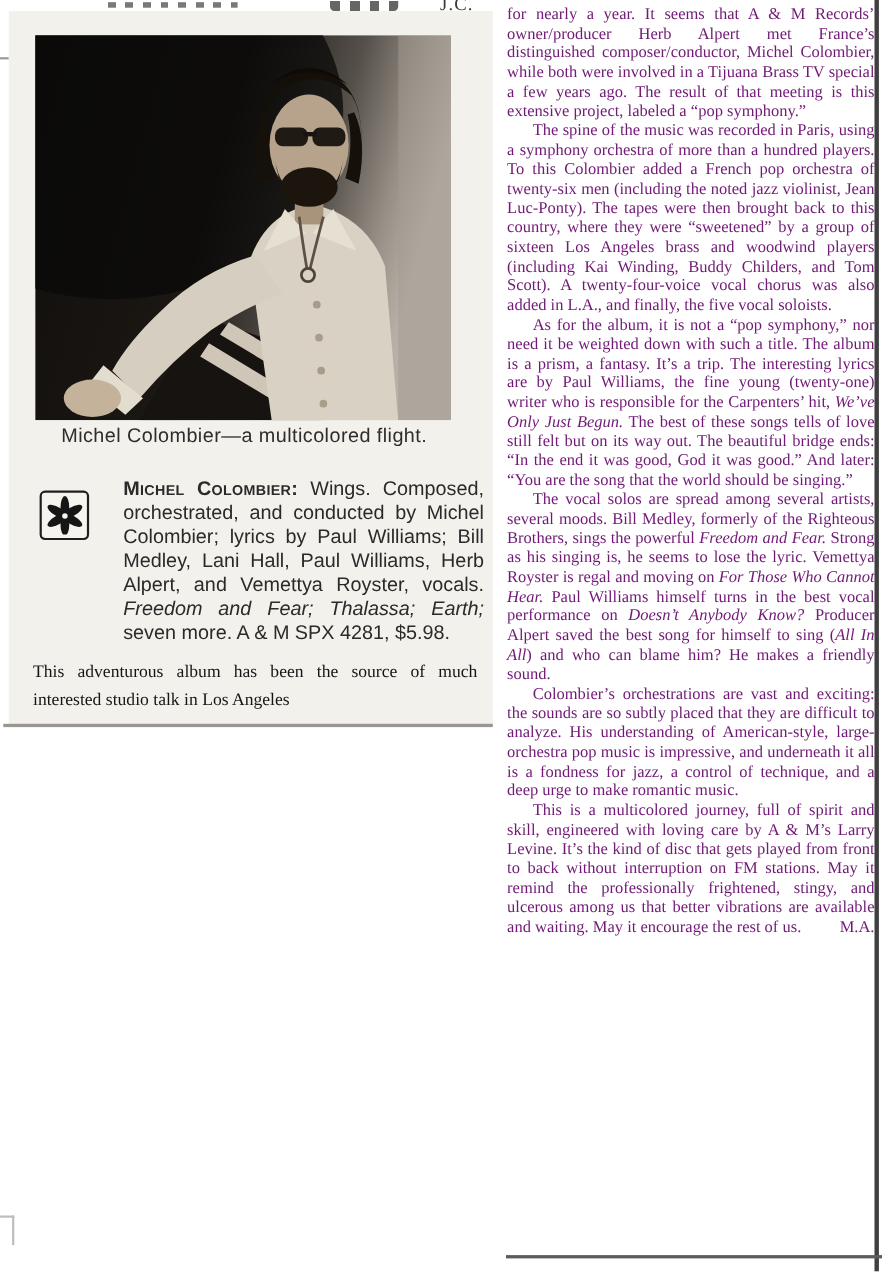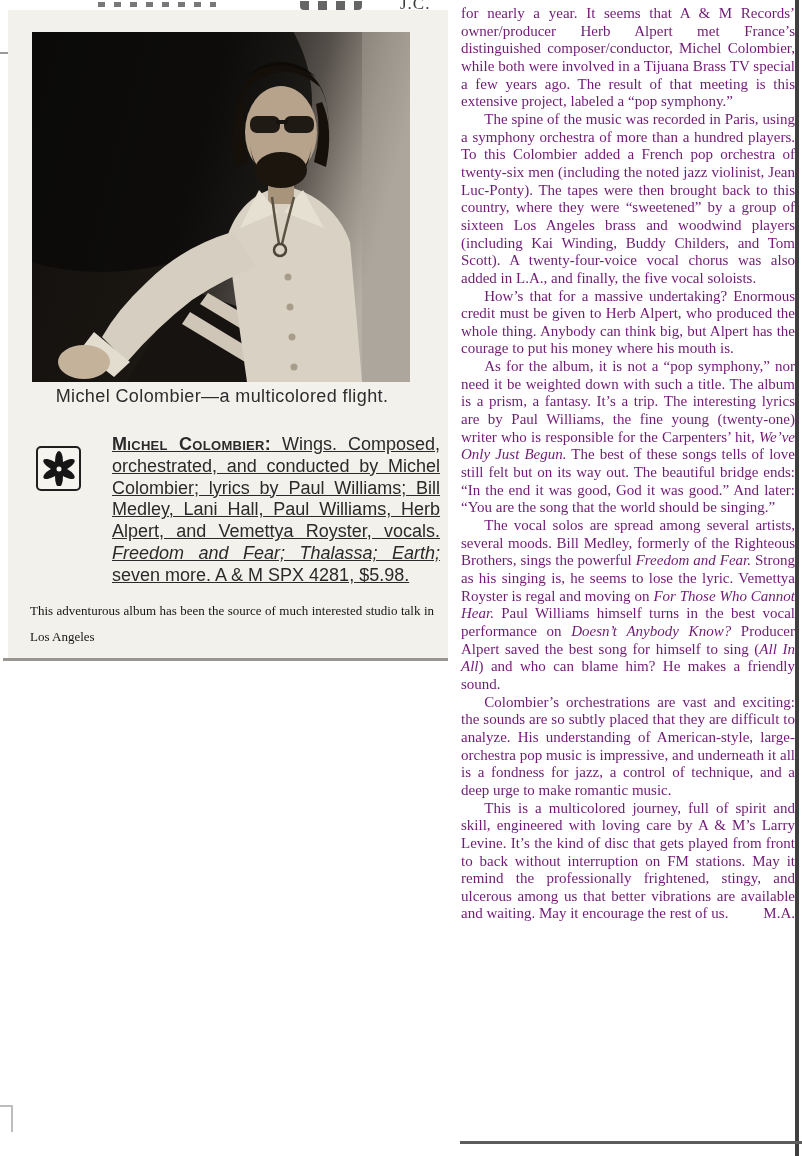--- a/index.html
+++ b/index.html
@@ -26,25 +26,25 @@
   }
   .entry { position:absolute; left:22px; top:424px; width:410px; }
   .entry-icon-box {
     position:absolute; left:6px; top:12px; width:41px; height:41px;
     border:2.5px solid #1f1f1f; border-radius:5px; background:#f6f4ef;
   }
   .entry-icon-box svg { display:block; margin:2px auto 0; }
   .entry-text {
     margin:0 0 0 82px; width:328px;
     font-family:"Liberation Sans", sans-serif; font-size:18px; line-height:21.8px;
-    text-align:justify; color:#2a2a2a;text-decoration:underline;
+    text-align:justify; color:#2a2a2a;
   }
   .intro {
     position:absolute; left:22px; top:588px; width:404px; margin:0;
-    font-family:"Liberation Serif", serif; font-size:13px; line-height:25.5px;
+    font-family:"Liberation Serif", serif; font-size:16px; line-height:25.5px;
     text-align:justify; color:#151515;
   }
   
   .column {
     position:absolute; left:461px; top:5px; width:334px;
     font-family:"Liberation Serif", serif; font-size:15px; line-height:17.65px;
     text-align:justify; color:#701a75;
   }
   .column p { margin:0; position:relative; }
   .column p + p { text-indent:1.55em; }
@@ -168,19 +168,18 @@
     <p class="entry-text"><span class="bd sc">Michel Colombier:</span><span> Wings. Composed, orchestrated, and conducted by Michel Colombier; lyrics by Paul Williams; Bill Medley, Lani Hall, Paul Williams, Herb Alpert, and Vemettya Royster, vocals. </span><span class="it">Freedom and Fear; Thalassa; Earth;</span><span> seven more. A &amp; M SPX 4281, $5.98.</span></p>
   </div>
 
   <p class="intro">This adventurous album has been the source of much interested studio talk in Los Angeles</p>
 </div>
 <div class="panel-rule"></div>
 
 <div class="column">
     <p><span>for nearly a year. It seems that A &amp; M Records’ owner/producer Herb Alpert met France’s distinguished composer/conductor, Michel Colombier, while both were involved in a Tijuana Brass TV special a few years ago. The result of that meeting is this extensive project, labeled a “pop symphony.”</span></p>
     <p><span>The spine of the music was recorded in Paris, using a symphony orchestra of more than a hundred players. To this Colombier added a French pop orchestra of twenty-six men (including the noted jazz violinist, Jean Luc-Ponty). The tapes were then brought back to this country, where they were “sweetened” by a group of sixteen Los Angeles brass and woodwind players (including Kai Winding, Buddy Childers, and Tom Scott). A twenty-four-voice vocal chorus was also added in L.A., and finally, the five vocal soloists.</span></p>
-    <p><span>How’s that for a massive undertaking? Enormous credit must be given to Herb Alpert, who produced the whole thing. Anybody can think big, but Alpert has the courage to put his money where his mouth is.</span></p>
     <p><span>As for the album, it is not a “pop symphony,” nor need it be weighted down with such a title. The album is a prism, a fantasy. It’s a trip. The interesting lyrics are by Paul Williams, the fine young (twenty-one) writer who is responsible for the Carpenters’ hit, </span><span class="it">We’ve Only Just Begun.</span><span> The best of these songs tells of love still felt but on its way out. The beautiful bridge ends: “In the end it was good, God it was good.” And later: “You are the song that the world should be singing.”</span></p>
     <p><span>The vocal solos are spread among several artists, several moods. Bill Medley, formerly of the Righteous Brothers, sings the powerful </span><span class="it">Freedom and Fear.</span><span> Strong as his singing is, he seems to lose the lyric. Vemettya Royster is regal and moving on </span><span class="it">For Those Who Cannot Hear.</span><span> Paul Williams himself turns in the best vocal performance on </span><span class="it">Doesn’t Anybody Know?</span><span> Producer Alpert saved the best song for himself to sing (</span><span class="it">All In All</span><span>) and who can blame him? He makes a friendly sound.</span></p>
     <p><span>Colombier’s orchestrations are vast and exciting: the sounds are so subtly placed that they are difficult to analyze. His understanding of American-style, large-orchestra pop music is impressive, and underneath it all is a fondness for jazz, a control of technique, and a deep urge to make romantic music.</span></p>
     <p><span>This is a multicolored journey, full of spirit and skill, engineered with loving care by A &amp; M’s Larry Levine. It’s the kind of disc that gets played from front to back without interruption on FM stations. May it remind the professionally frightened, stingy, and ulcerous among us that better vibrations are available and waiting. May it encourage the rest of us.</span><span class="byline">M.A.</span></p>
   </div>
 <div class="column-rule"></div>
 
 </body></html>

